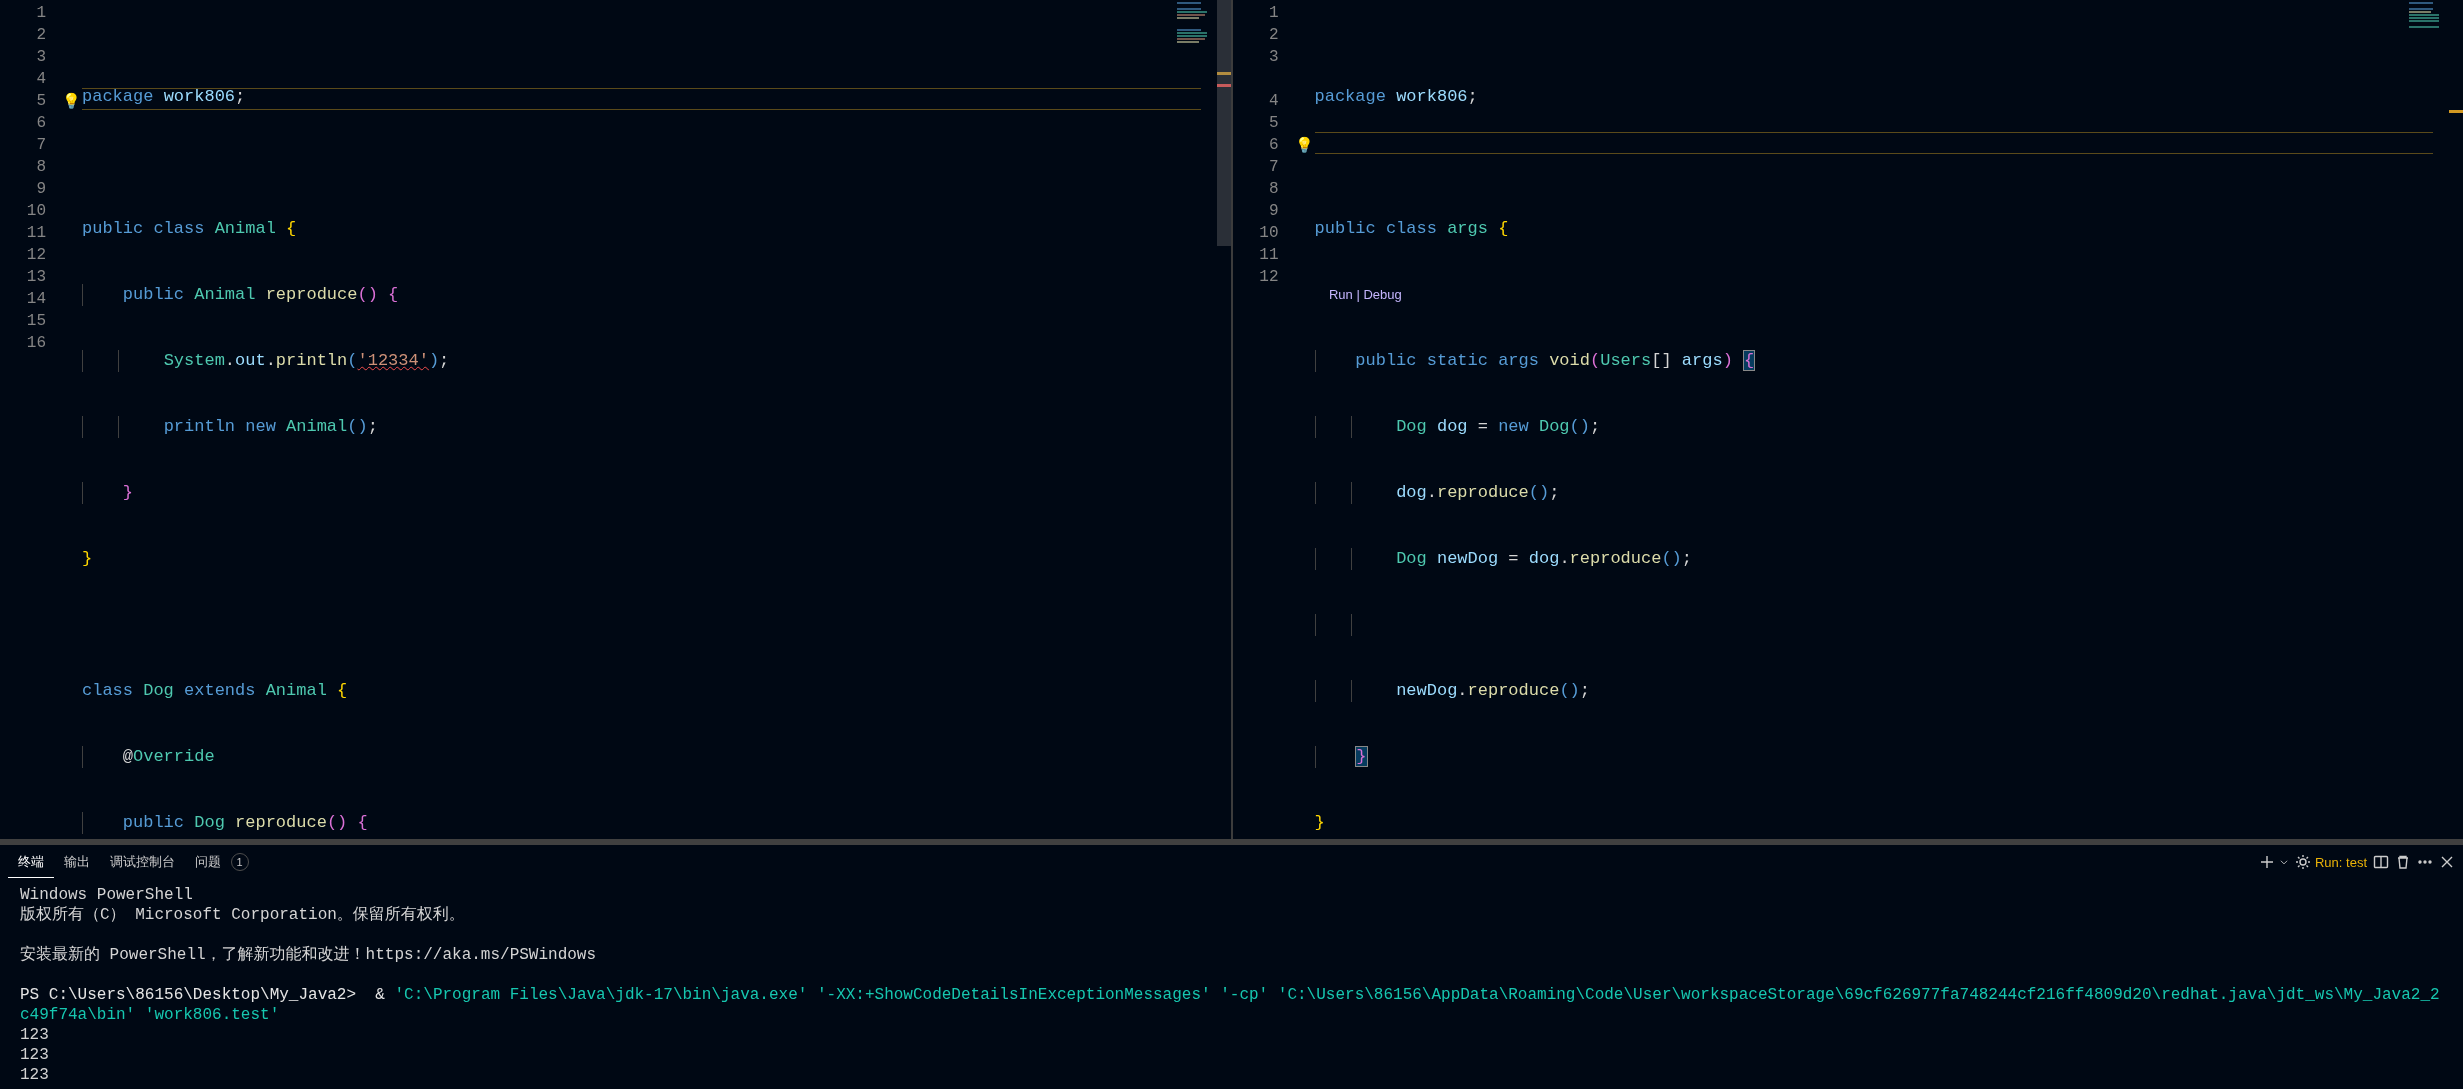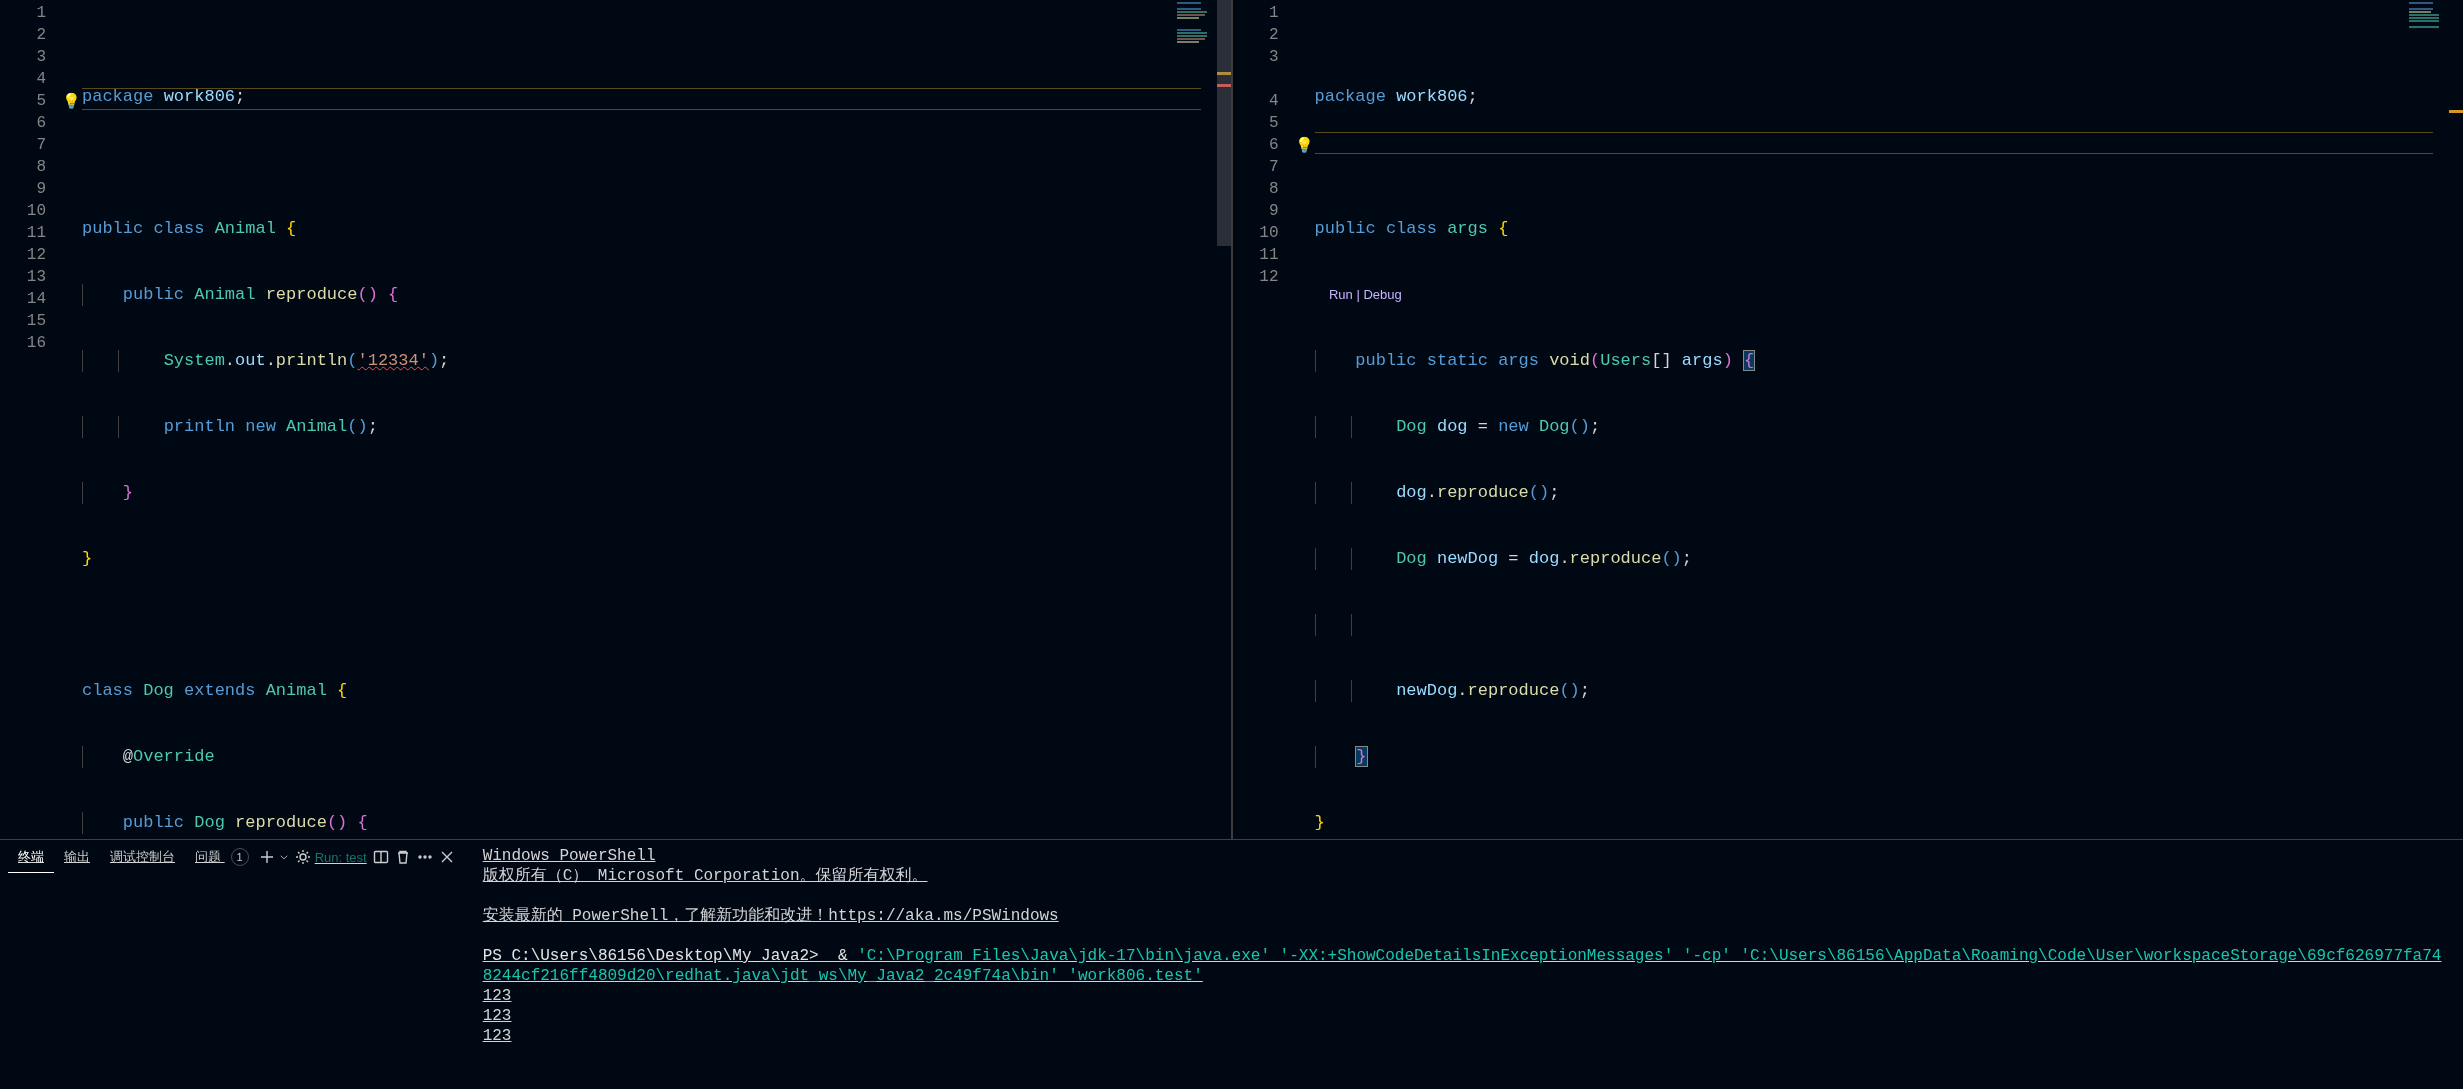--- a/index.html
+++ b/index.html
@@ -85,23 +85,23 @@
   .mm2{background:#4ec9b0;width:75%;}
   .mm3{background:#dcdcaa;width:55%;}
   .mm4{background:#ce9178;width:70%;}
   .scroll-thumb {
     position:absolute; right:0; top:0; width:14px; height:246px;
     background: rgba(121,121,121,.35);
   }
   
   .panel {
     height: 250px;
-    border-top: 1px solid #404040;
+    border-top: 6px solid #404040;
     background: #000814;
-    display:flex; flex-direction:row;text-decoration:underline;
+    display:flex; flex-direction:column;
   }
   .panel-tabs {
     display:flex; align-items:center; height:34px;
     padding: 0 8px;
     font-size:13px;
     color:#cccccc;
     font-family: "Segoe UI", sans-serif;
   }
   .ptab {
     padding: 6px 10px; cursor:pointer;
@@ -110,21 +110,21 @@
   }
   .ptab.active { border-bottom: 1px solid #ffffff; color:#fff; }
   .ptab .badge {
     display:inline-flex; align-items:center; justify-content:center;
     width:18px;height:18px;border-radius:9px;
     border:1px solid #4d4d4d; font-size:11px; margin-left:6px;
     color:#ccc;
   }
   .panel-actions {
     margin-left:auto; display:flex; align-items:flex-end; gap:6px;
-    color:#0f766e;
+    color:#eab308;
   }
   .panel-actions .act { cursor:pointer; display:flex; align-items:center; gap:4px; font-size:13px;}
   .panel-actions svg { width:16px; height:16px; stroke:#ccc; fill:none; stroke-width:1.4; }
   .terminal-body {
     flex:1; overflow:auto;
     padding: 6px 16px 2px 20px;
     font-size:16px; line-height:20px;
     white-space: pre-wrap;
     word-break: break-all;
   }

